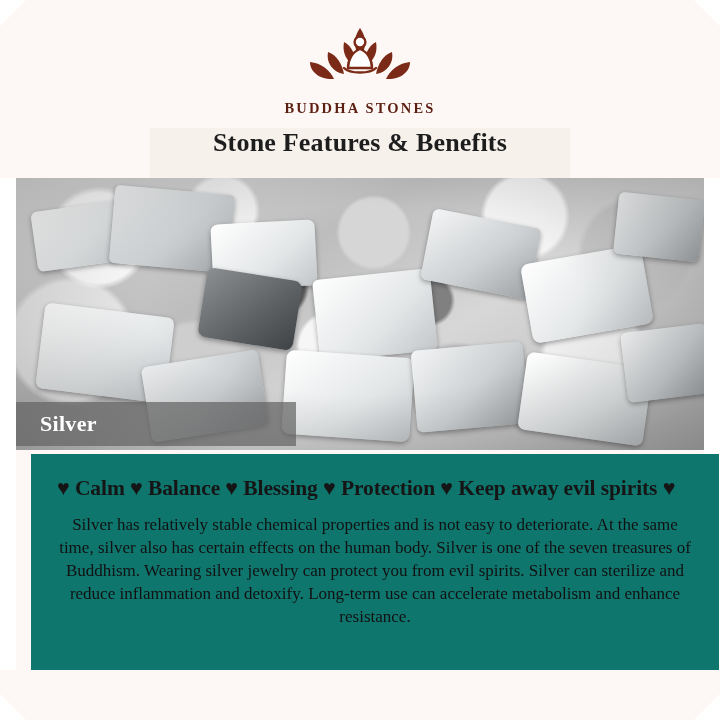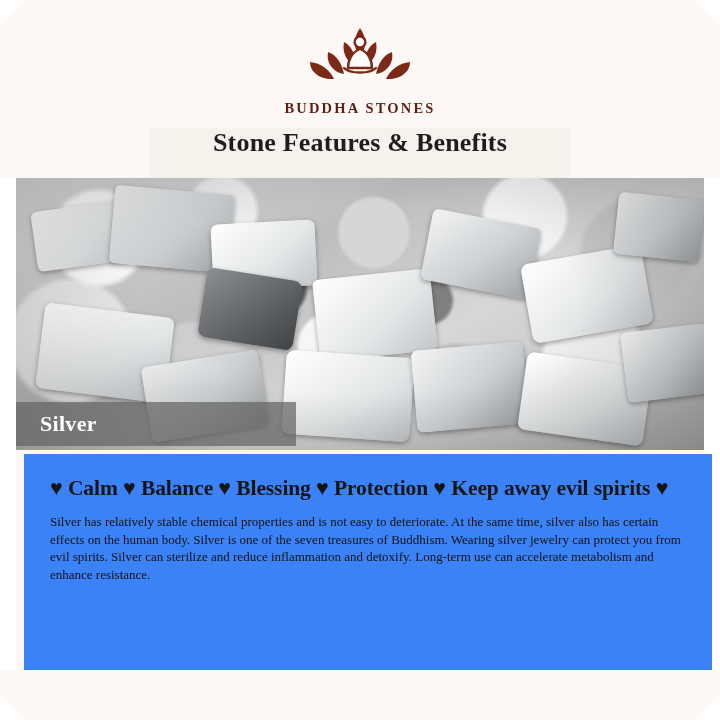--- a/index.html
+++ b/index.html
@@ -153,41 +153,42 @@
     font-weight: bold;
     font-size: 22px;
     padding-left: 24px;
     letter-spacing: 0.3px;
   }
 
   
   .content {
     position: absolute;
     top: 454px;
-    left: 24px;
+    left: 31px;
     width: 688px;
     height: 216px;
-    background: #3b82f6;
+    background: #0f766e;
     padding: 22px 26px 0 26px;
     box-sizing: border-box;
   }
   .keywords {
     font-family: "Liberation Serif", serif;
     font-weight: bold;
     font-size: 21.5px;
     color: #151515;
     white-space: nowrap;
     letter-spacing: -0.1px;
   }
   .body-text {
     margin-top: 12px;
     font-family: "Liberation Serif", serif;
-    font-size: 13px;
+    font-size: 17px;
     line-height: 1.36;
     color: #111111;
+    text-align: center;
   }
 
   .side-rail {
     position: absolute;
     top: 178px;
     left: 0;
     width: 16px;
     height: 492px;
     background: #ffffff;
   }

